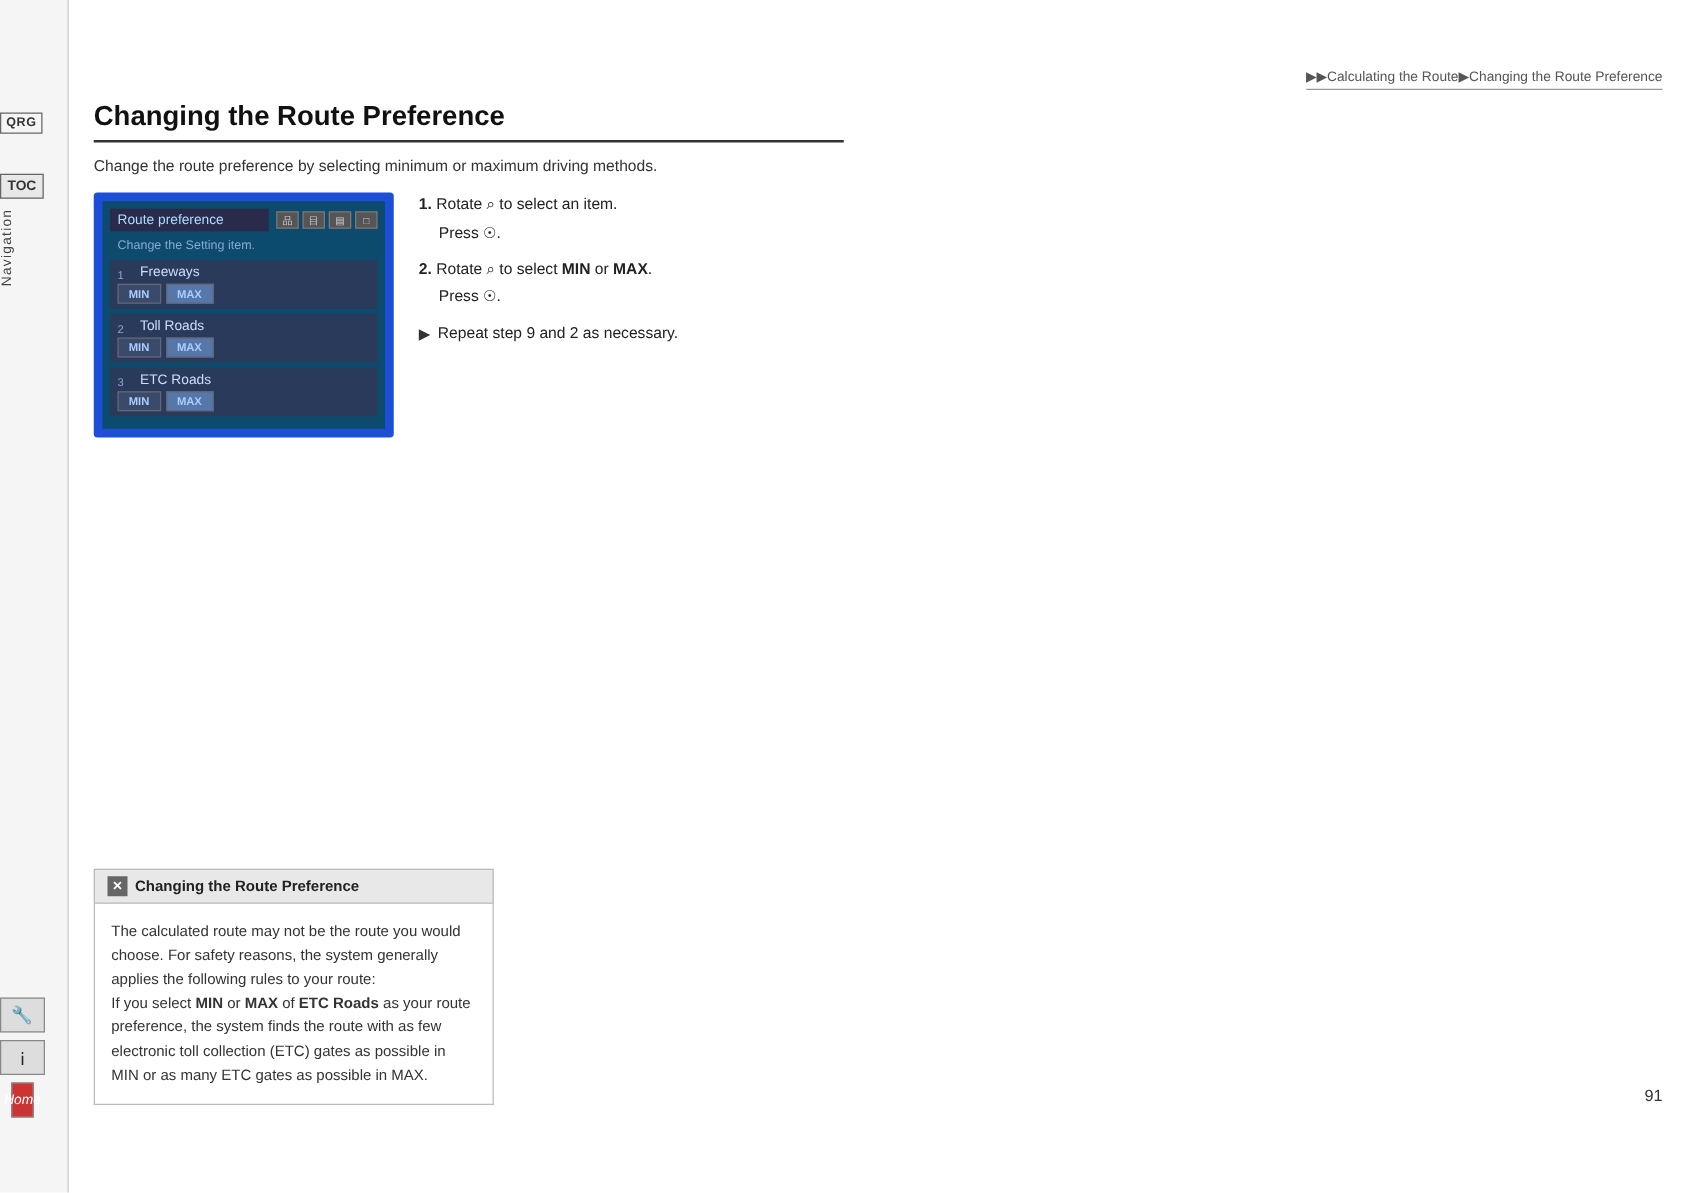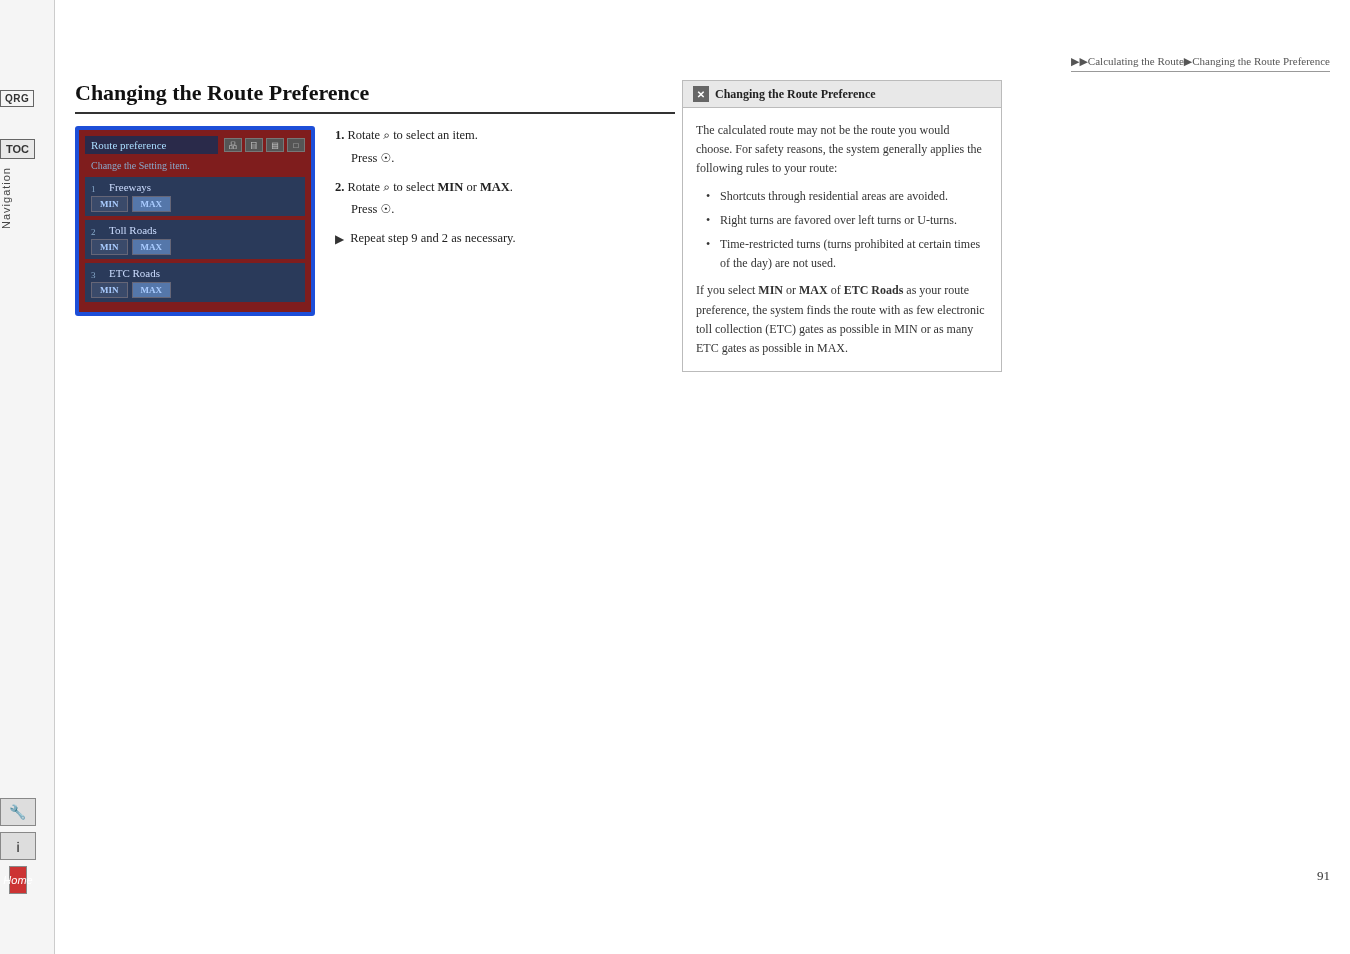--- a/index.html
+++ b/index.html
@@ -89,21 +89,20 @@
       font-style: italic;
     }
 
     
     .main-content {
       position: absolute;
       left: 55px;
       top: 0;
       width: 1295px;
       height: 904px;
-      font-family: Liberation Serif, serif;
     }
 
     
     .breadcrumb-bar {
       position: absolute;
       top: 55px;
       right: 20px;
       font-size: 11px;
       color: #555;
       text-align: right;
@@ -117,22 +116,22 @@
     }
 
     
     .content-area {
       position: absolute;
       top: 80px;
       left: 20px;
       right: 20px;
       bottom: 20px;
       display: flex;
-      flex-direction: row;
-      gap: 7px;
+      flex-direction: column;
+      gap: 20px;
     }
 
     
     .left-section {
       flex: 1;
       max-width: 600px;
     }
 
     .page-title {
       font-size: 22px;
@@ -152,22 +151,22 @@
     .content-body {
       display: flex;
       flex-direction: row;
       gap: 20px;
     }
 
     
     .screen-mockup {
       width: 240px;
       flex-shrink: 0;
-      background: #7f1d1d;
-      border: 4px solid #1d4ed8;
+      background: #0c4a6e;
+      border: 7px solid #1d4ed8;
       border-radius: 3px;
       padding: 6px;
     }
 
     .screen-header {
       display: flex;
       justify-content: space-between;
       align-items: center;
       margin-bottom: 4px;
     }
@@ -364,20 +363,21 @@
 
   <div class="breadcrumb-bar">
     <span>▶▶Calculating the Route▶Changing the Route Preference</span>
     <hr>
   </div>
 
   <div class="content-area">
 
     <div class="left-section">
       <div class="page-title">Changing the Route Preference</div>
+      <div class="intro-text">Change the route preference by selecting minimum or maximum driving methods.</div>
 
       <div class="content-body">
 
         <div class="screen-mockup">
           <div class="screen-header">
             <div class="screen-title-bar">Route preference</div>
             <div class="screen-icons">
               <div class="screen-icon">品</div>
               <div class="screen-icon">目</div>
               <div class="screen-icon">▤</div>
@@ -450,25 +450,20 @@
       </div>
     </div>
 
     <div class="right-panel">
       <div class="right-panel-header">
         <div class="right-panel-header-icon">✕</div>
         <span>Changing the Route Preference</span>
       </div>
       <div class="right-panel-body">
         <p>The calculated route may not be the route you would choose. For safety reasons, the system generally applies the following rules to your route:</p>
-        <ul class="bullet-list">
-          <li>Shortcuts through residential areas are avoided.</li>
-          <li>Right turns are favored over left turns or U-turns.</li>
-          <li>Time-restricted turns (turns prohibited at certain times of the day) are not used.</li>
-        </ul>
         <p>
           If you select <strong>MIN</strong> or <strong>MAX</strong> of <strong>ETC Roads</strong> as your route preference, the system finds the route with as few electronic toll collection (ETC) gates as possible in MIN or as many ETC gates as possible in MAX.
         </p>
       </div>
     </div>
 
   </div>
 
   <div class="page-number">91</div>
 

